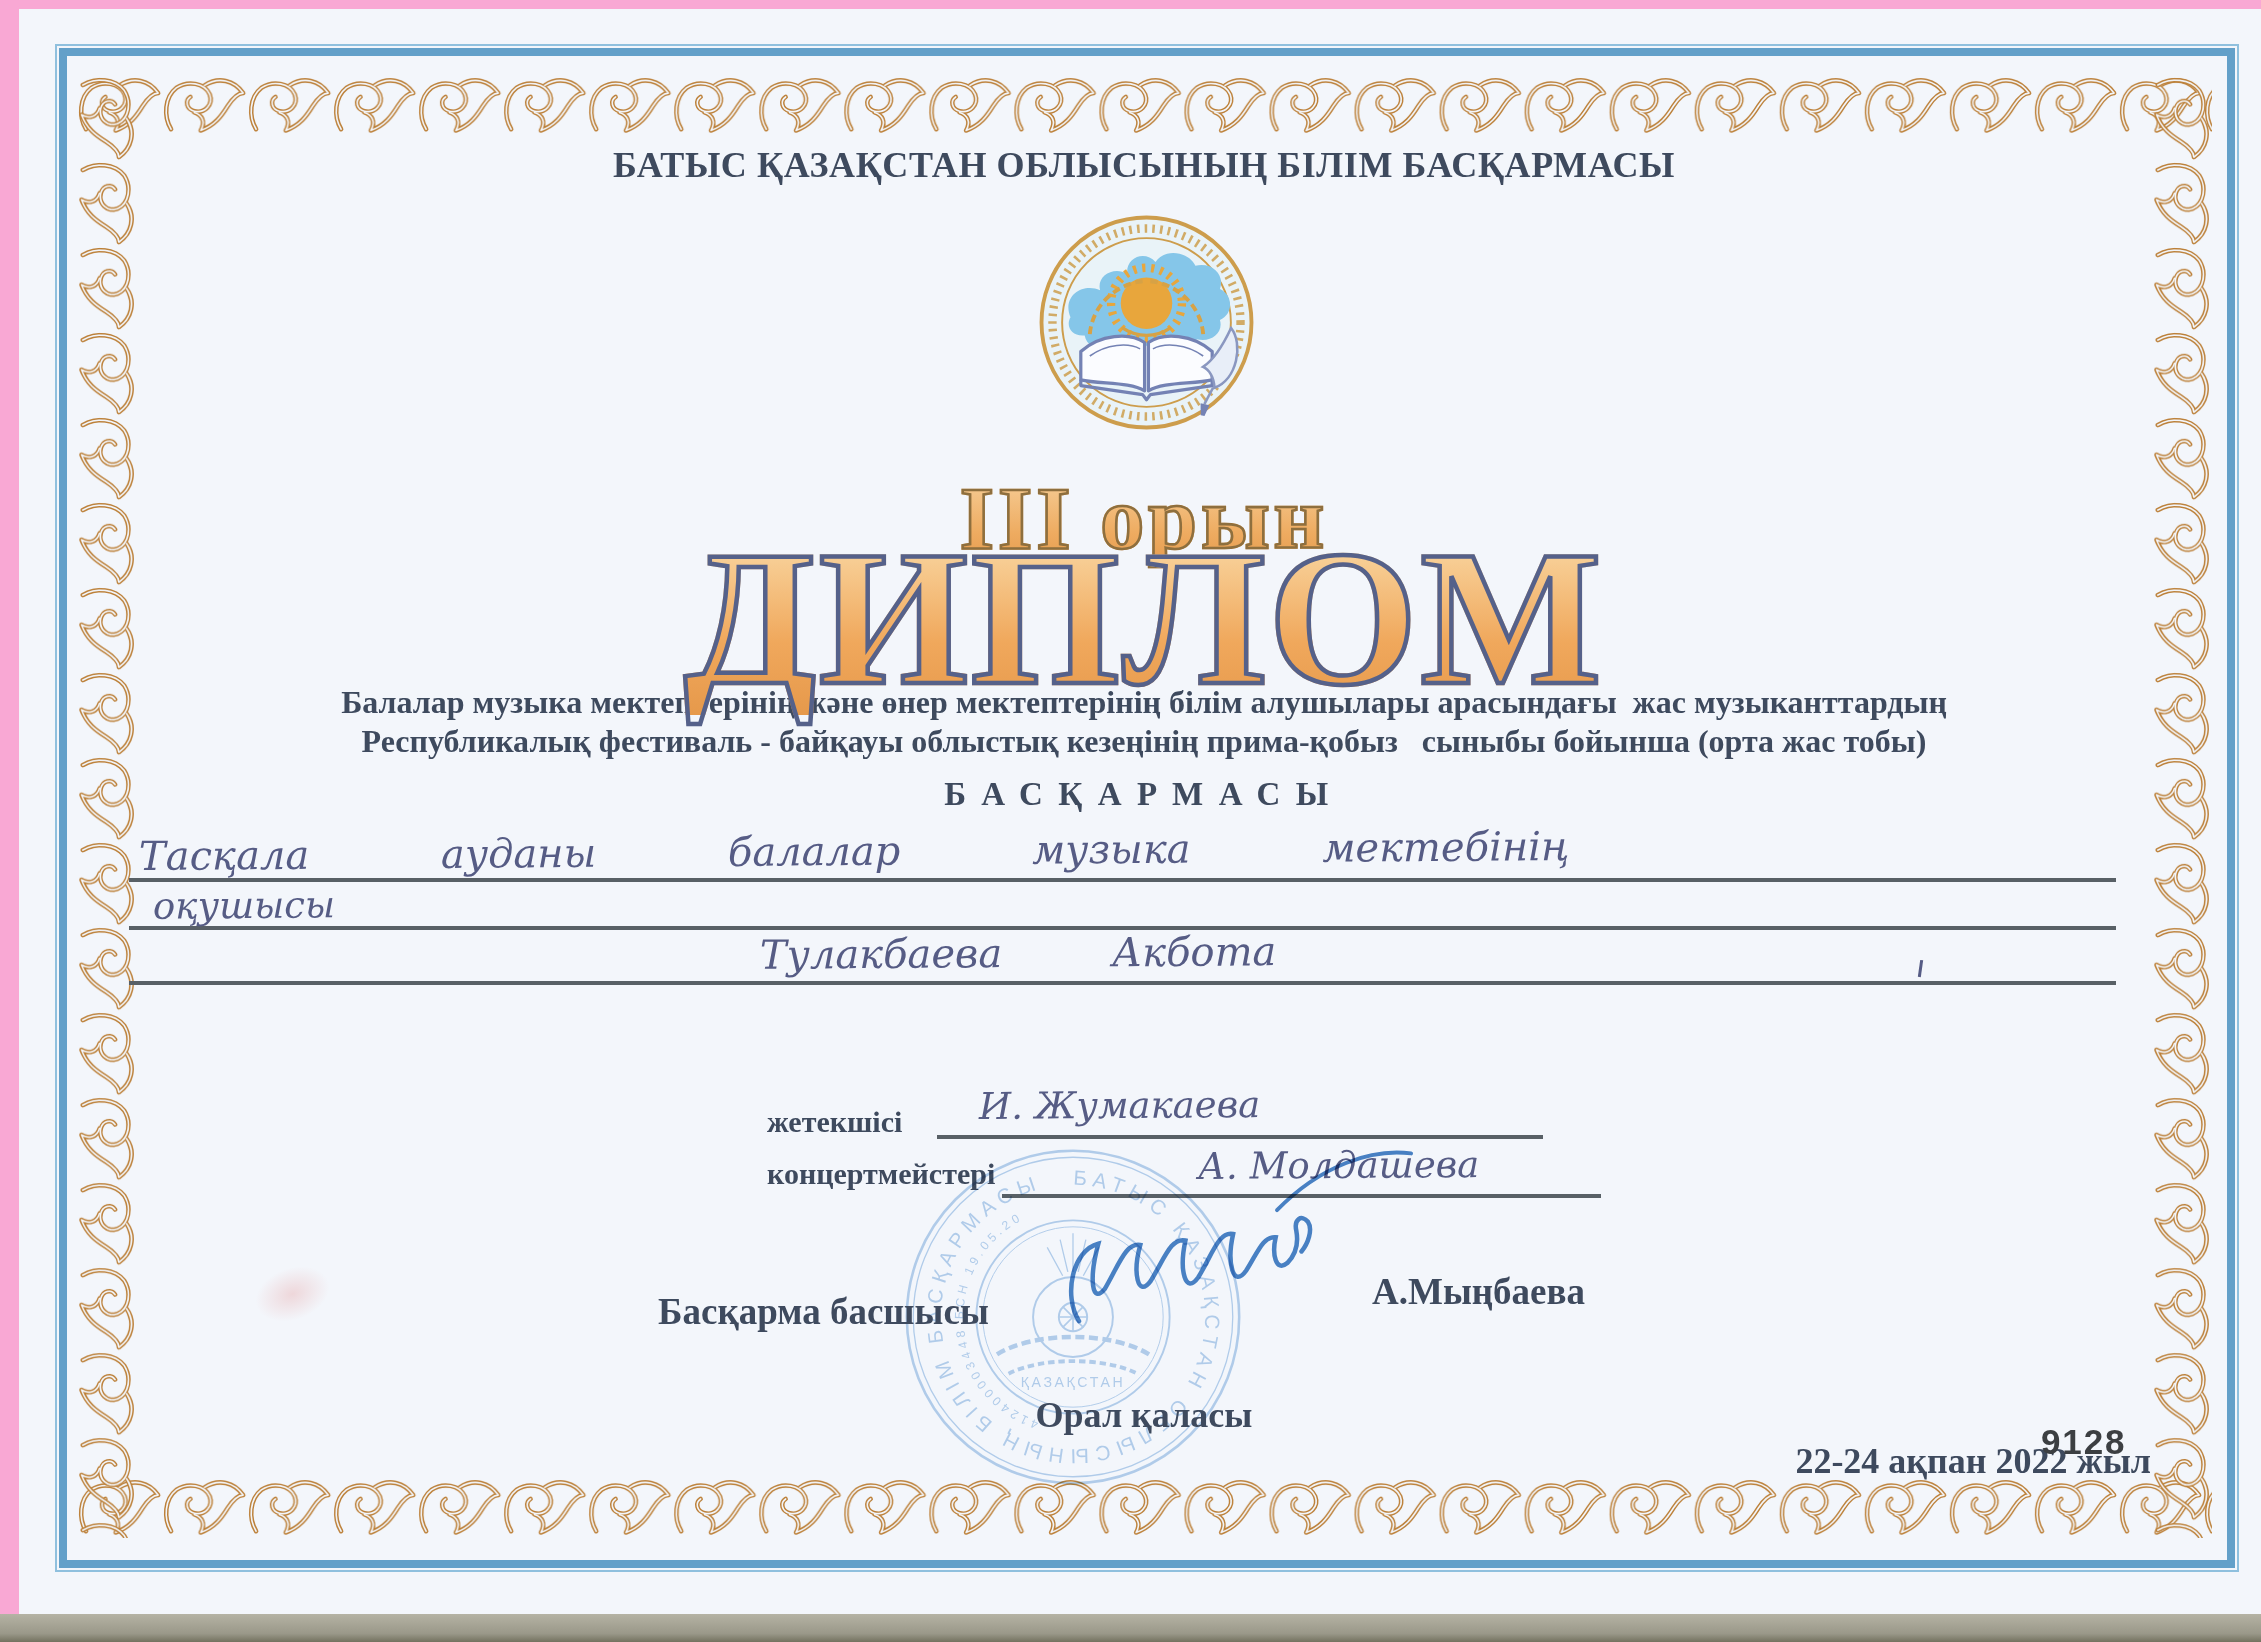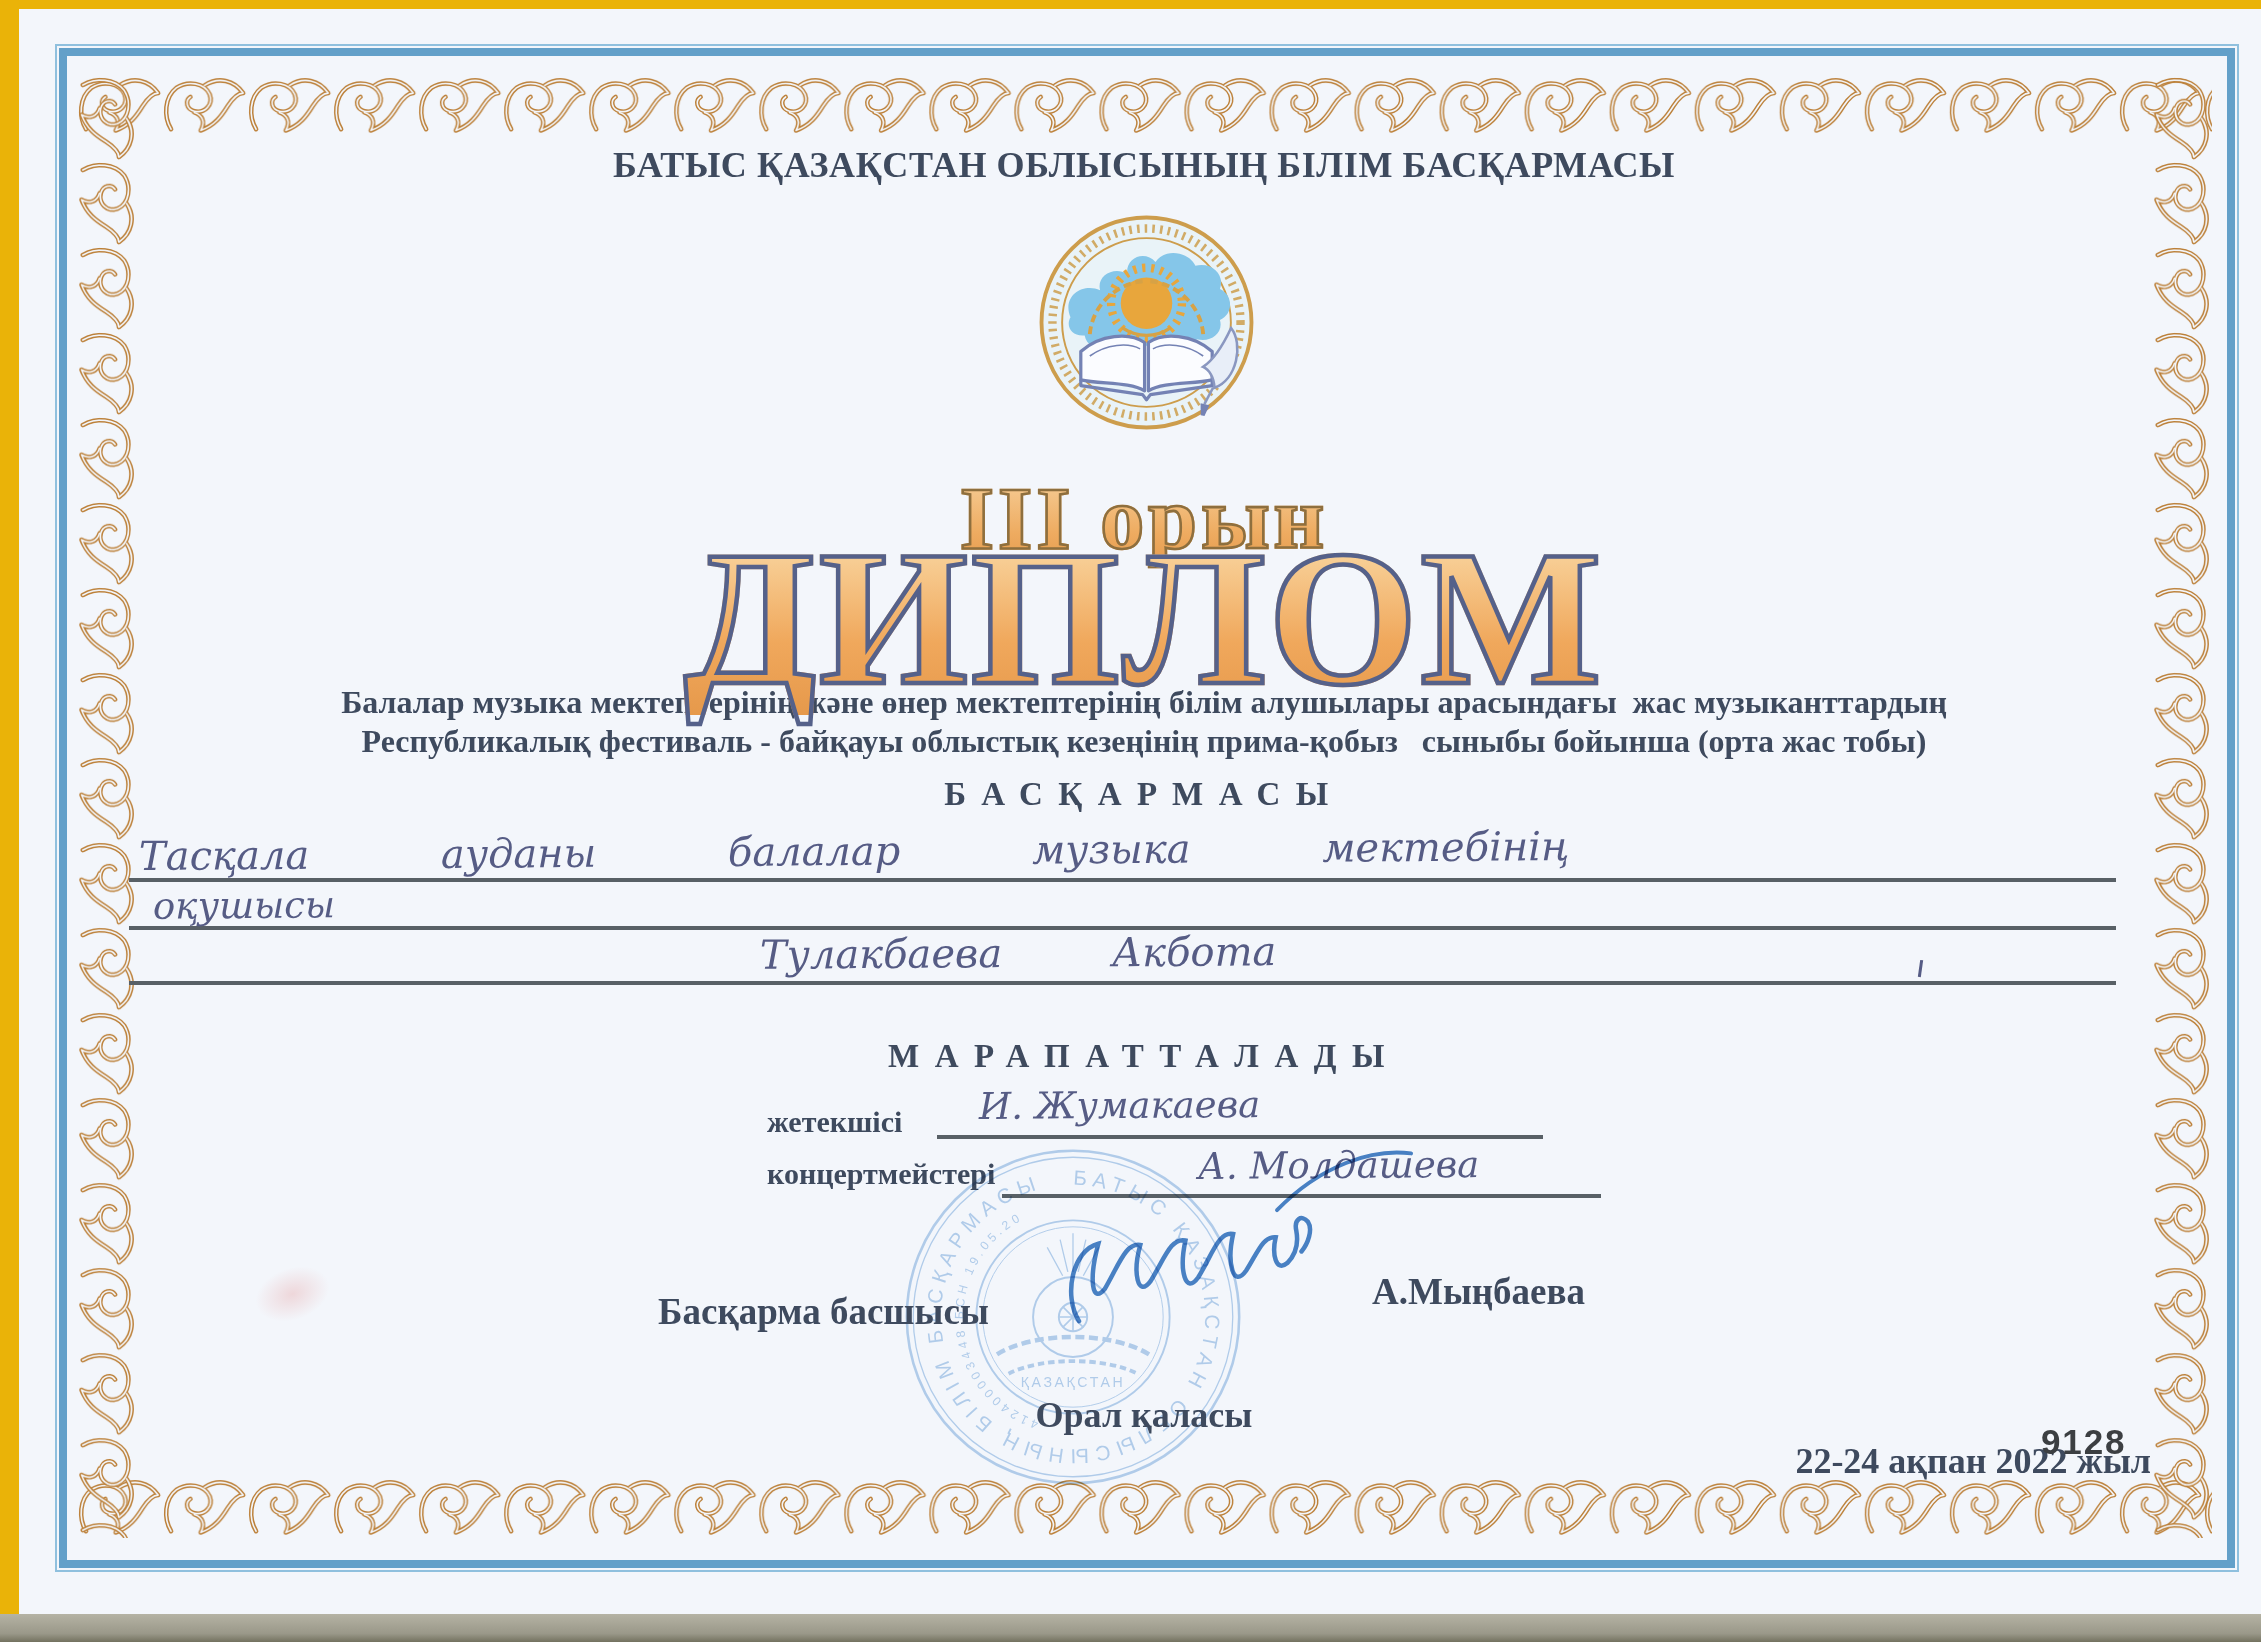--- a/index.html
+++ b/index.html
@@ -1,17 +1,17 @@
 <!DOCTYPE html>
 <html style="font-size:10.3px"><head>
 <meta charset="utf-8">
 <style>
   html,body{margin:0;padding:0;background:#fbfbf7;}
   #scan{position:relative;width:2261px;height:1643px;overflow:hidden;
-        font-family:"Liberation Serif", serif;background:#eab308;}
+        font-family:"Liberation Serif", serif;background:#f9a8d4;}
   #paper{position:absolute;left:19.3px;top:9px;width:2242px;height:1605px;
          background:#f3f6fb;}
   #scan-bottom{position:absolute;left:0;top:1614px;width:2261px;height:28px;
          background:linear-gradient(#b5b3a4 0%,#9a9889 70%,#73725f 100%);}
   
   #frame-outer{position:absolute;left:55px;top:44px;width:2184px;height:1528px;
          border:2.6px solid #8fc0de;box-sizing:border-box;}
   #frame-inner{position:absolute;left:1.9px;top:1.9px;right:1.9px;bottom:1.9px;
          border:8.4px solid #63a0c9;box-sizing:border-box;}
   .orn{position:absolute;}
@@ -169,21 +169,20 @@
   <div id="winner-heading" class="content-band">БАСҚАРМАСЫ</div>
 
   <div class="rule" style="left:129px;top:878px;width:1987px;"></div>
   <div class="rule" style="left:129px;top:926px;width:1987px;"></div>
   <div class="rule" style="left:129px;top:981px;width:1987px;"></div>
   <div id="hw-line1" class="hw">Тасқала ауданы балалар музыка мектебінің</div>
   <div id="hw-line2" class="hw">оқушысы</div>
   <div id="hw-name" class="hw">Тулакбаева Акбота</div>
   <div id="hw-tick"></div>
 
-  <div id="awarded-heading" class="content-band">МАРАПАТТАЛАДЫ</div>
 
   <div id="leader-label" class="role-label">жетекшісі</div>
   <div id="leader-name" class="hw">И. Жумакаева</div>
   <div id="leader-rule" class="rule"></div>
   <div id="accompanist-label" class="role-label">концертмейстері</div>
   <div id="accompanist-name" class="hw">А. Молдашева</div>
   <div id="accompanist-rule" class="rule"></div>
 
   <svg id="stamp" width="344" height="344" viewBox="-267 -267 534 534">
     <g fill="none" stroke="#7fafdf">

